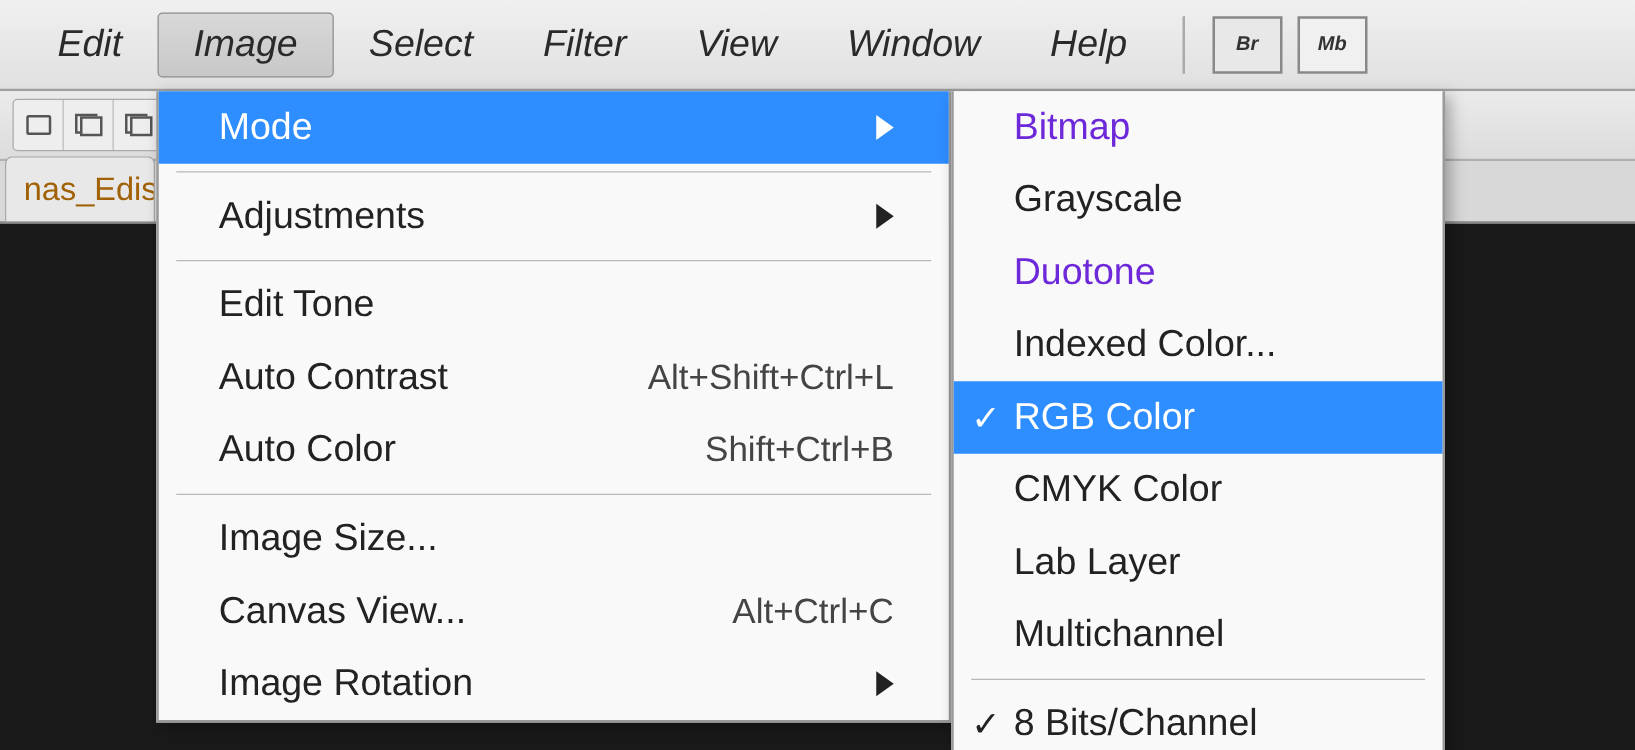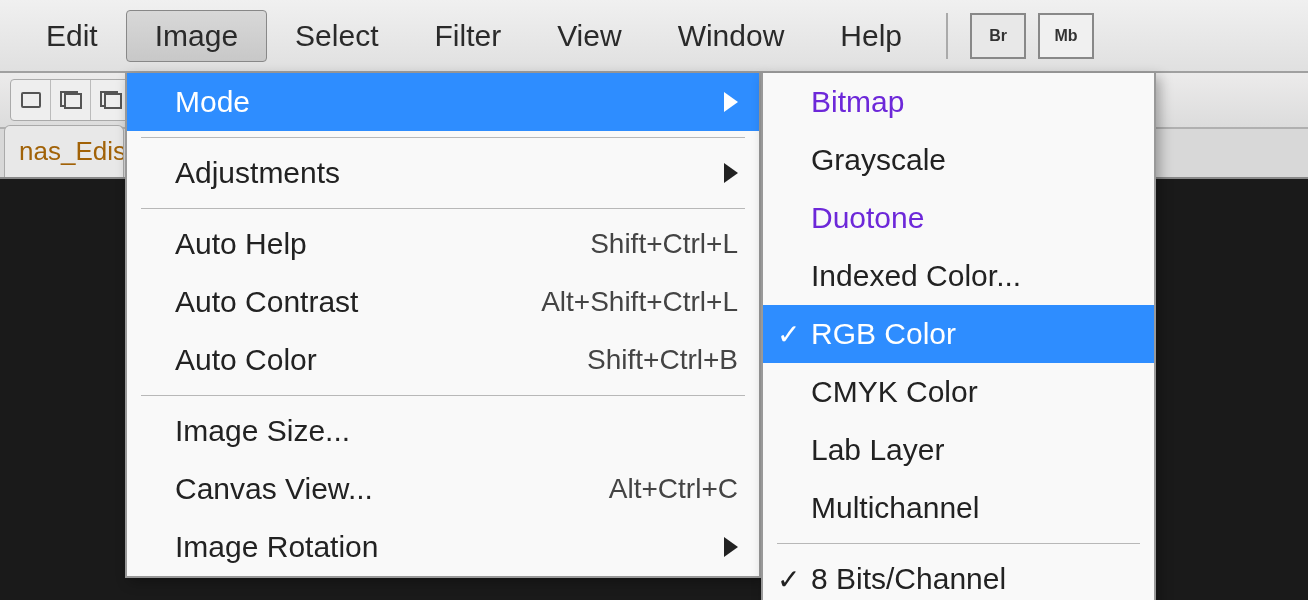--- a/index.html
+++ b/index.html
@@ -6,20 +6,21 @@
     body { width: 1308px; height: 600px; background: #e8e8e8; overflow: hidden; position: relative; }
     
     .menubar {
       display: flex;
       align-items: center;
       height: 73px;
       background: linear-gradient(to bottom, #f0f0f0, #e0e0e0);
       border-bottom: 2px solid #a0a0a0;
       padding: 0 18px;
       gap: 0;
+      font-style: italic;
     }
     .menu-item {
       padding: 8px 28px;
       font-size: 30px;
       color: #2a2a2a;
       cursor: pointer;
       user-select: none;
     }
     .menu-item.active {
       background: linear-gradient(to bottom, #d8d8d8, #c8c8c8);
@@ -126,21 +127,21 @@
     }
     .dd-mode {
       left: 761px;
       top: 73px;
       width: 395px;
     }
     .dd-item {
       display: flex;
       justify-content: space-between;
       align-items: center;
-      padding: 12px 21px 12px 48px;
+      padding: 12px 44px 12px 48px;
       font-size: 30px;
       color: #222;
       position: relative;
       cursor: pointer;
     }
     .dd-item.highlighted {
       background: #2e8dff;
       color: #fff;
     }
     .dd-item.disabled {
@@ -209,22 +210,21 @@
     <span>Mode</span>
     <span class="arrow-right"></span>
   </div>
   <div class="dd-sep"></div>
   <div class="dd-item">
     <span>Adjustments</span>
     <span class="arrow-right"></span>
   </div>
   <div class="dd-sep"></div>
   <div class="dd-item">
-    <span>Auto Help</span>
-    <span class="shortcut">Shift+Ctrl+L</span>
+    <span>Edit Tone</span>
   </div>
   <div class="dd-item">
     <span>Auto Contrast</span>
     <span class="shortcut">Alt+Shift+Ctrl+L</span>
   </div>
   <div class="dd-item">
     <span>Auto Color</span>
     <span class="shortcut">Shift+Ctrl+B</span>
   </div>
   <div class="dd-sep"></div>

